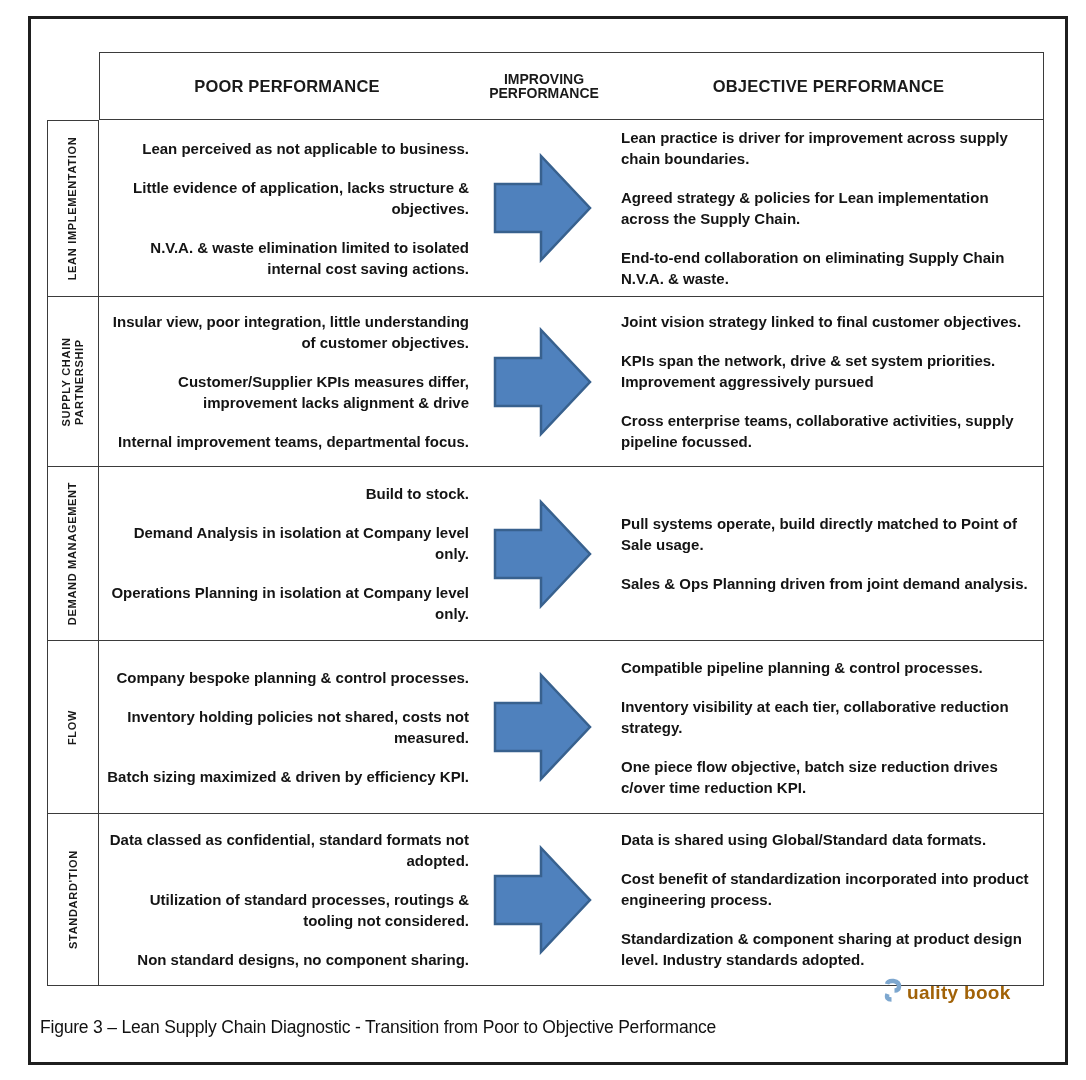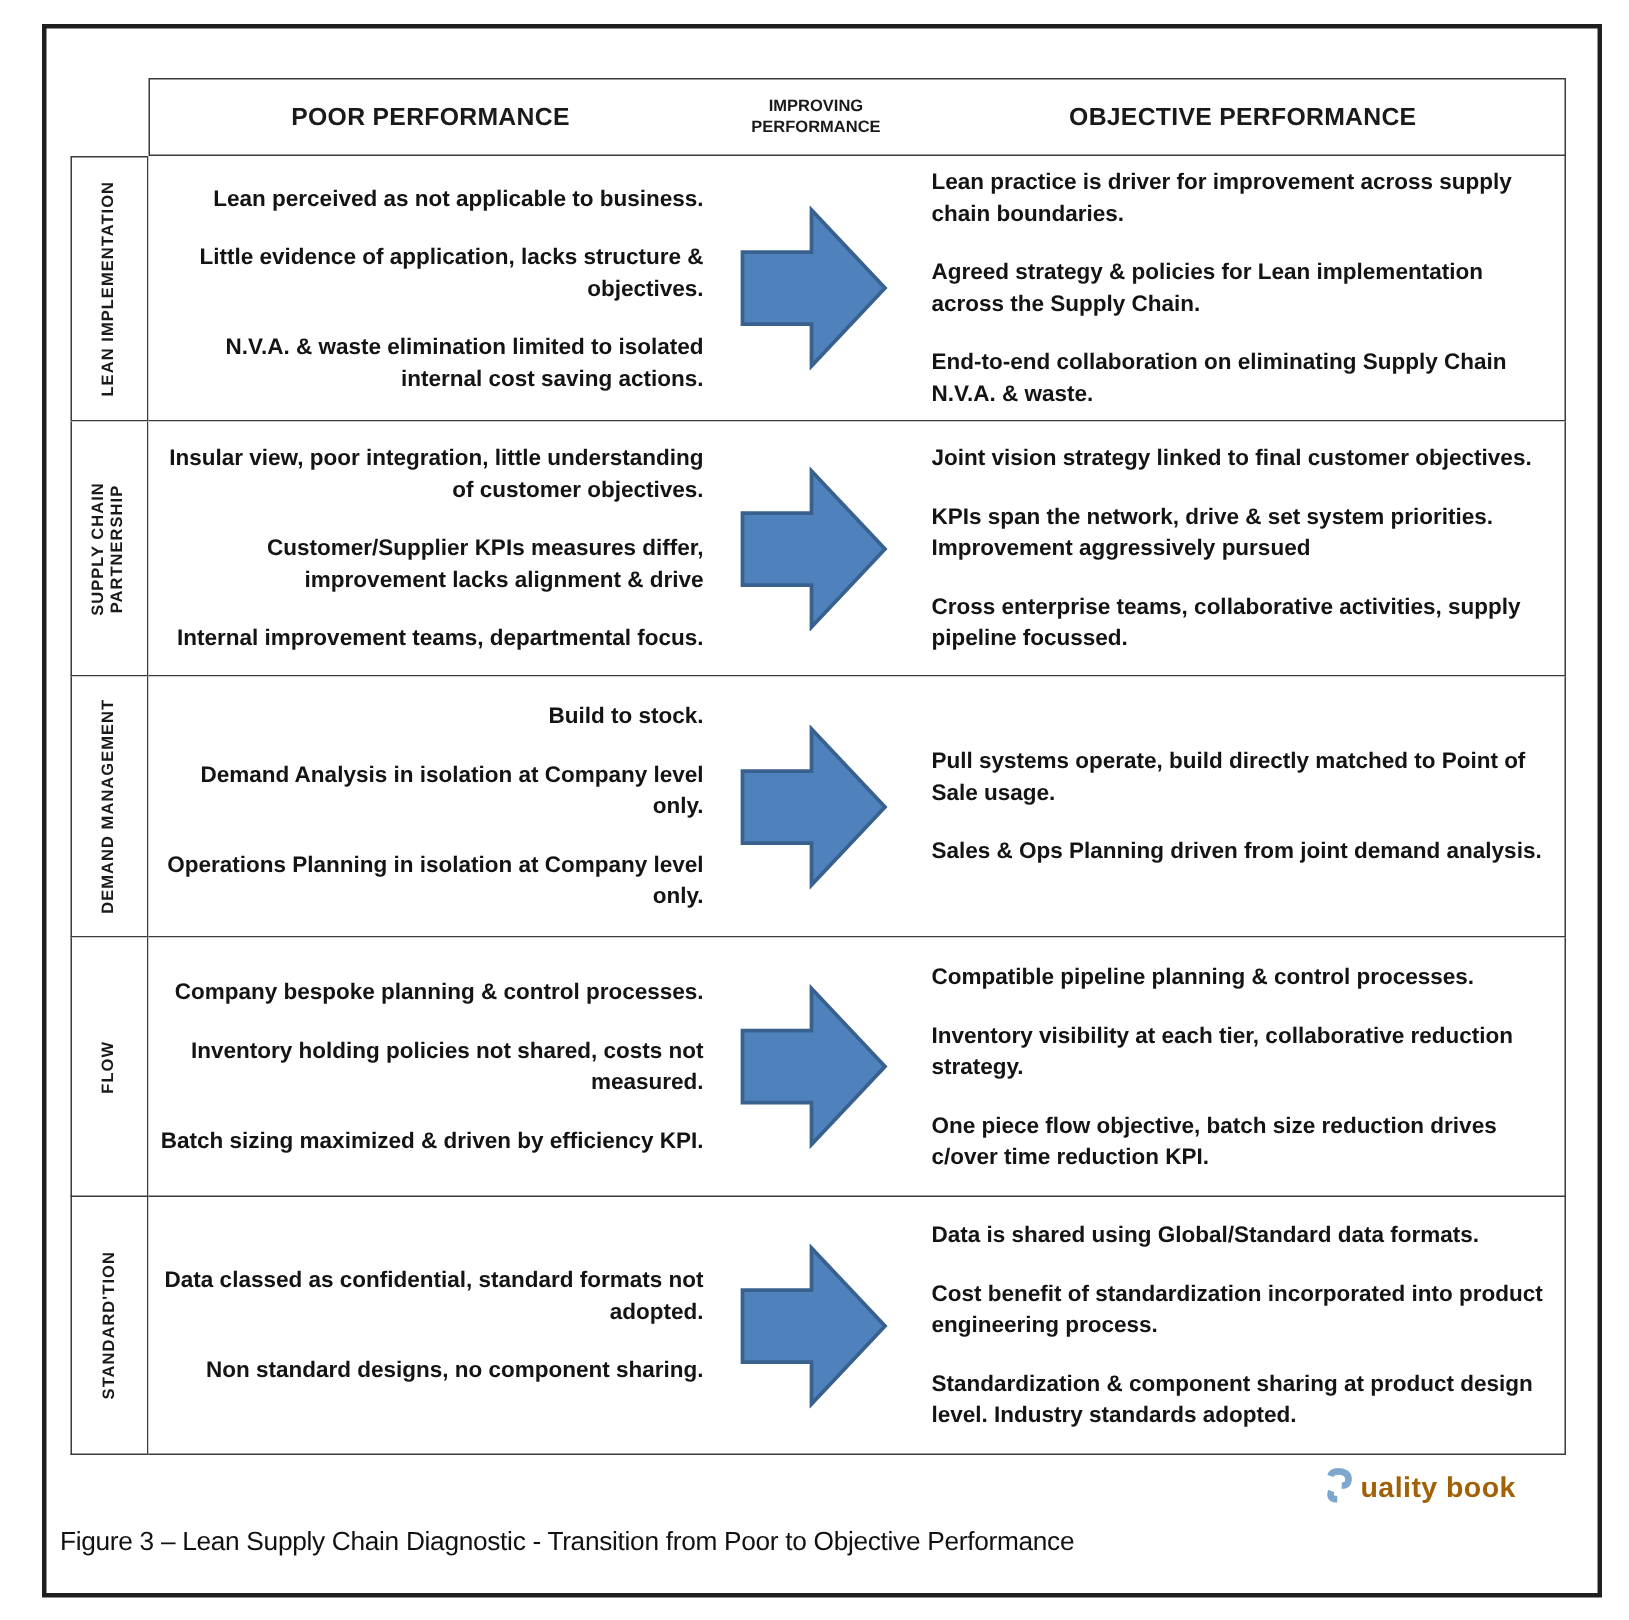--- a/index.html
+++ b/index.html
@@ -6,26 +6,26 @@
   html,body { width:1086px; height:1080px; background:#ffffff;
               font-family:"Liberation Sans", sans-serif; }
   #canvas { position:relative; width:1086px; height:1080px; background:#fff; overflow:hidden; }
 
   .outer-frame { position:absolute; left:28px; top:16px; width:1040px; height:1049px;
                  border:3px solid #1f1f1f; background:#fff; }
 
   .diagram { position:absolute; left:44px; top:49px; width:997px; }
 
   
-  .header-row { margin-left:52px; height:52px; display:flex; align-items:stretch;
+  .header-row { margin-left:52px; height:68px; display:flex; align-items:stretch;
                 border:1px solid #3b3b3b; background:#fff; }
   .hcell { display:flex; align-items:center; justify-content:center; text-align:center;
            color:#1a1a1a; font-weight:bold; }
   .hcell.poor { width:374px; font-size:16.5px; letter-spacing:0.2px; }
-  .hcell.improving { width:140px; font-size:11px; line-height:14px; white-space:pre-line; }
+  .hcell.improving { width:140px; font-size:14px; line-height:14px; white-space:pre-line; }
   .hcell.objective { flex:1; font-size:16.5px; letter-spacing:0.2px; }
 
   
   .row { display:flex; align-items:stretch; }
   .row-0 { height:177px; } .row-1 { height:170px; } .row-2 { height:174px; }
   .row-3 { height:173px; } .row-4 { height:172px; }
   .label-cell { width:52px; border-left:1px solid #3b3b3b; border-right:1px solid #3b3b3b;
                 border-bottom:1px solid #3b3b3b; display:flex; align-items:center;
                 justify-content:center; overflow:visible; background:#fff; }
   .row-0 .label-cell { border-top:1px solid #3b3b3b; }
@@ -158,20 +158,21 @@
         </div>
       </div>
 
       <div class="row row-4">
         <div class="label-cell">
           <div class="vlabel">STANDARD'TION</div>
         </div>
         <div class="content-cell">
           <div class="text-col poor-col">
             <p>Data classed as confidential, standard formats not adopted.</p>
+            <p>Utilization of standard processes, routings &amp; tooling not considered.</p>
             <p>Non standard designs, no component sharing.</p>
           </div>
           <div class="arrow-col">
             <svg class="arrow-svg" viewBox="0 0 100 110">
               <polygon points="2,31 48,31 48,3 97,55 48,107 48,79 2,79" stroke="#38618e" stroke-width="2.5" fill="#4f81bd"></polygon>
             </svg>
           </div>
           <div class="text-col obj-col">
             <p>Data is shared using Global/Standard data formats.</p>
             <p>Cost benefit of standardization incorporated into product engineering process.</p>

